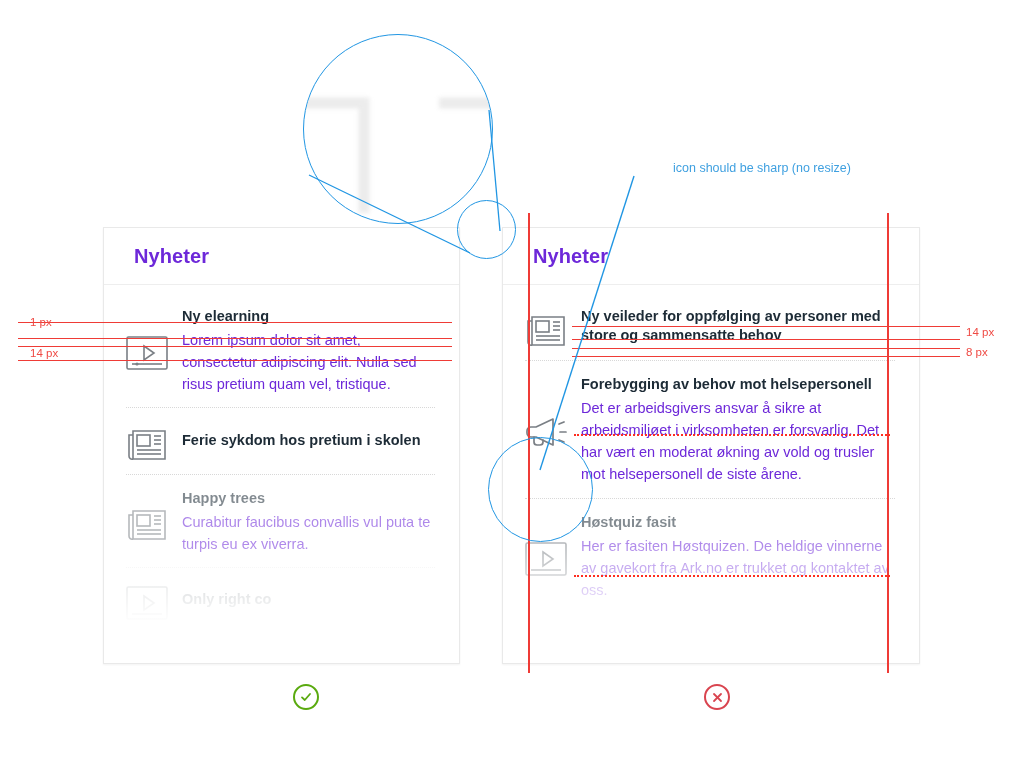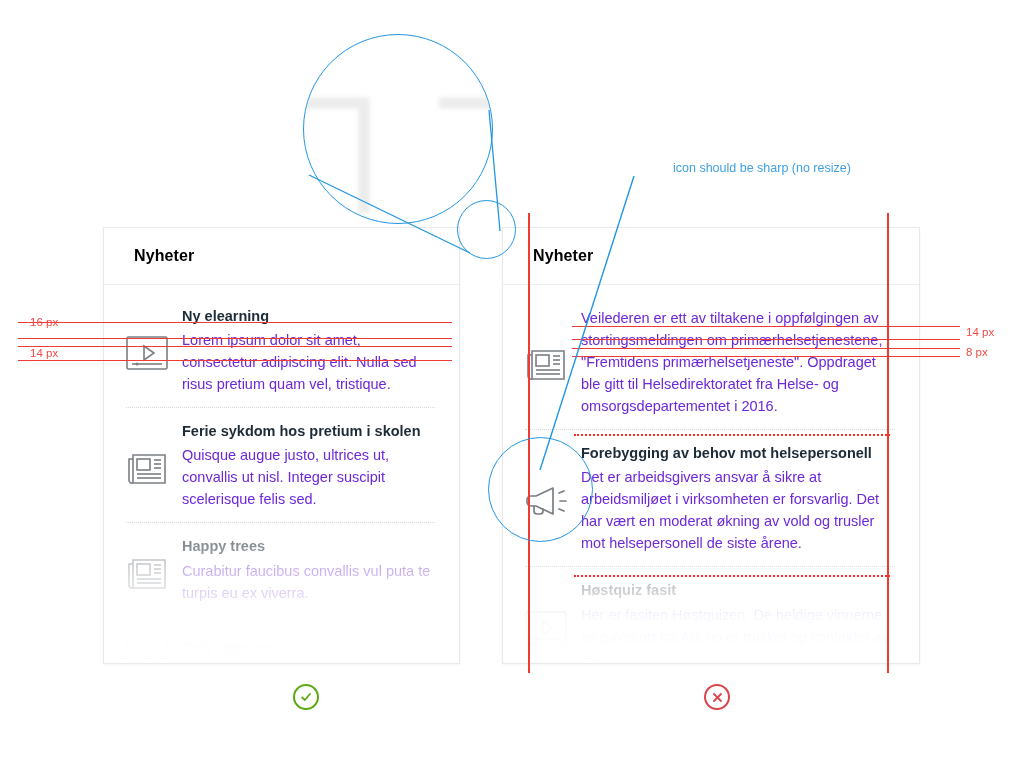--- a/index.html
+++ b/index.html
@@ -29,23 +29,23 @@
 
   .panel-header {
     height: 57px;
     border-bottom: 1px solid #eeeeee;
     display: flex;
     align-items: center;
     padding-left: 30px;
     box-sizing: border-box;
   }
   .panel-title {
-    font-size: 16px;
+    font-size: 20px;
     font-weight: bold;
-    color: #000000;
+    color: #6d28d9;
     letter-spacing: 0.1px;
   }
 
   .panel-body { padding: 22px 24px 0 22px; }
 
   
   .article {
     display: flex;
     align-items: center;
     padding-bottom: 12px;
@@ -201,21 +201,20 @@
           <rect x="11" y="9" width="13" height="11"></rect>
           <line x1="28" y1="10" x2="35" y2="10"></line>
           <line x1="28" y1="14" x2="35" y2="14"></line>
           <line x1="28" y1="18" x2="35" y2="18"></line>
           <line x1="11" y1="24" x2="35" y2="24"></line>
           <line x1="11" y1="28" x2="35" y2="28"></line>
         </svg>
       </div>
       <div class="art-text">
         <p class="art-title">Ferie sykdom hos pretium i skolen</p>
-        <p class="art-body">Quisque augue justo, ultrices ut, convallis ut nisl. Integer suscipit scelerisque felis sed.</p>
       </div>
     </div>
     <div class="sep"></div>
 
     <div class="article fade-05">
       <div class="art-icon">
         <svg width="42" height="36" viewBox="0 0 42 36" fill="none" stroke="#7a7f85" stroke-width="1.6">
           <path d="M7 5 H39 V33 H7 Z"></path>
           <path d="M7 9 H3 V30 a3 3 0 0 0 4 3"></path>
           <rect x="11" y="9" width="13" height="11"></rect>
@@ -264,21 +263,21 @@
           <path d="M7 9 H3 V30 a3 3 0 0 0 4 3"></path>
           <rect x="11" y="9" width="13" height="11"></rect>
           <line x1="28" y1="10" x2="35" y2="10"></line>
           <line x1="28" y1="14" x2="35" y2="14"></line>
           <line x1="28" y1="18" x2="35" y2="18"></line>
           <line x1="11" y1="24" x2="35" y2="24"></line>
           <line x1="11" y1="28" x2="35" y2="28"></line>
         </svg>
       </div>
       <div class="art-text">
-        <p class="art-body">Veilederen er ett av tiltakene i oppfølgingen av stortingsmeldingen om primærhelsetjenestene, "Fremtidens primærhelsetjeneste". Oppdraget ble gitt til Helsedirektoratet fra Helse- og omsorgsdepartementet i 2016.</p>
+        <p class="art-title">Ny veileder for oppfølging av personer med store og sammensatte behov</p>
       </div>
     </div>
     <div class="sep"></div>
 
     <div class="article">
       <div class="art-icon">
         <svg width="44" height="36" viewBox="0 0 44 36" fill="none" stroke="#7a7f85" stroke-width="1.7" stroke-linejoin="round" stroke-linecap="round">
           <path d="M28 5 L11 13 H6 a4 4 0 0 0 -4 4 v2 a4 4 0 0 0 4 4 h5 L28 31 Z"></path>
           <path d="M9 23 v5 a3 3 0 0 0 3 3 h3 a3 3 0 0 0 3 -3 v-2"></path>
           <line x1="34" y1="10" x2="39" y2="8"></line>
@@ -313,21 +312,21 @@
 
 <div id="overlay">
 
   <div class="rvline" style="left:528px; top:213px; height:460px;"></div>
   <div class="rvline" style="left:887px; top:213px; height:460px;"></div>
 
   <div class="rline" style="left:18px;  top:322px; width:434px;"></div>
   <div class="rline" style="left:18px;  top:338px; width:434px;"></div>
   <div class="rline" style="left:18px;  top:346px; width:434px;"></div>
   <div class="rline" style="left:18px;  top:360px; width:434px;"></div>
-  <div class="mlabel" style="left:30px; top:322px; transform:translateY(-50%);">16 px</div>
+  <div class="mlabel" style="left:30px; top:322px; transform:translateY(-50%);">1 px</div>
   <div class="mlabel" style="left:30px; top:353px; transform:translateY(-50%);">14 px</div>
 
   <div class="rline" style="left:572px; top:326px; width:388px;"></div>
   <div class="rline" style="left:572px; top:339px; width:388px;"></div>
   <div class="rline" style="left:572px; top:348px; width:388px;"></div>
   <div class="rline" style="left:572px; top:356px; width:388px;"></div>
   <div class="mlabel" style="left:966px; top:332px; transform:translateY(-50%);">14 px</div>
   <div class="mlabel" style="left:966px; top:352px; transform:translateY(-50%);">8 px</div>
 
   <div class="rdotted" style="left:574px; top:434px; width:316px;"></div>

